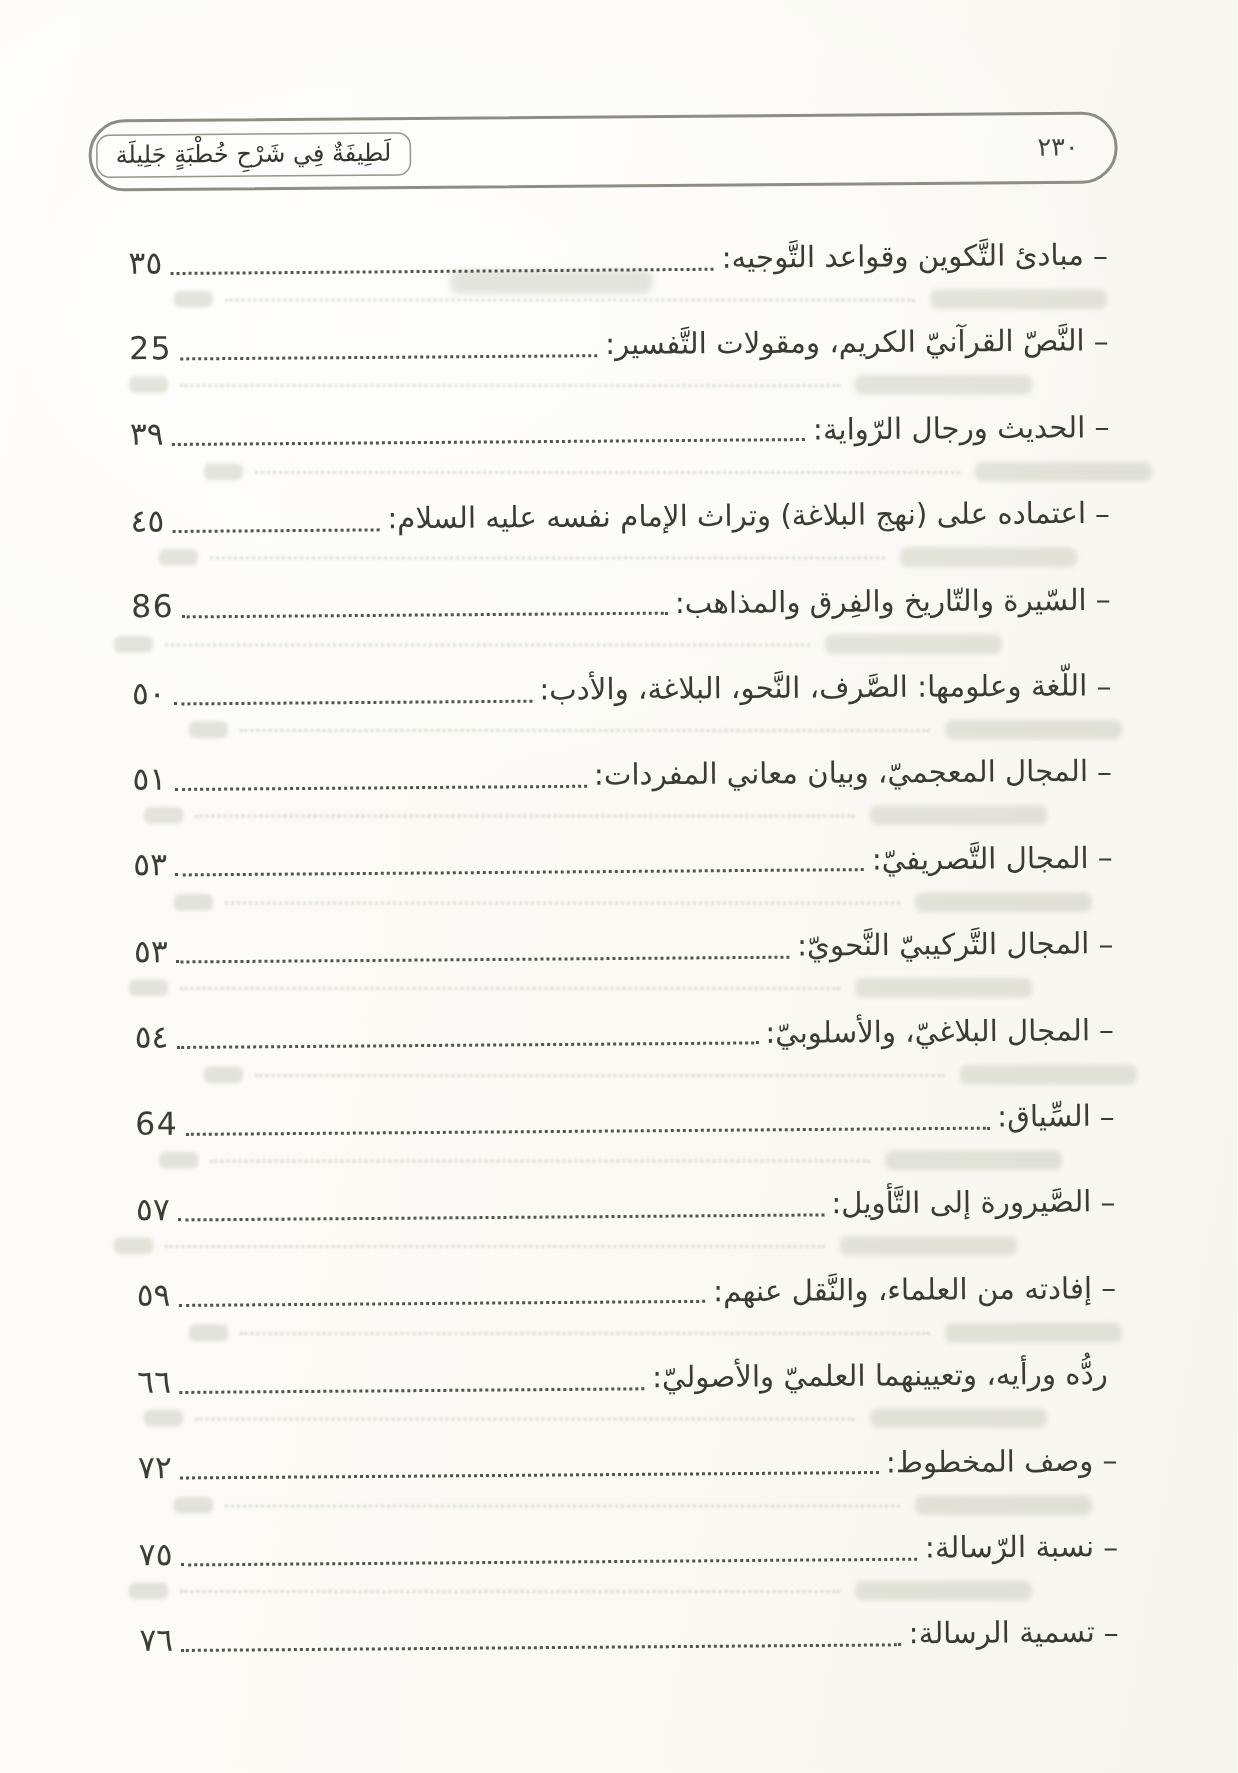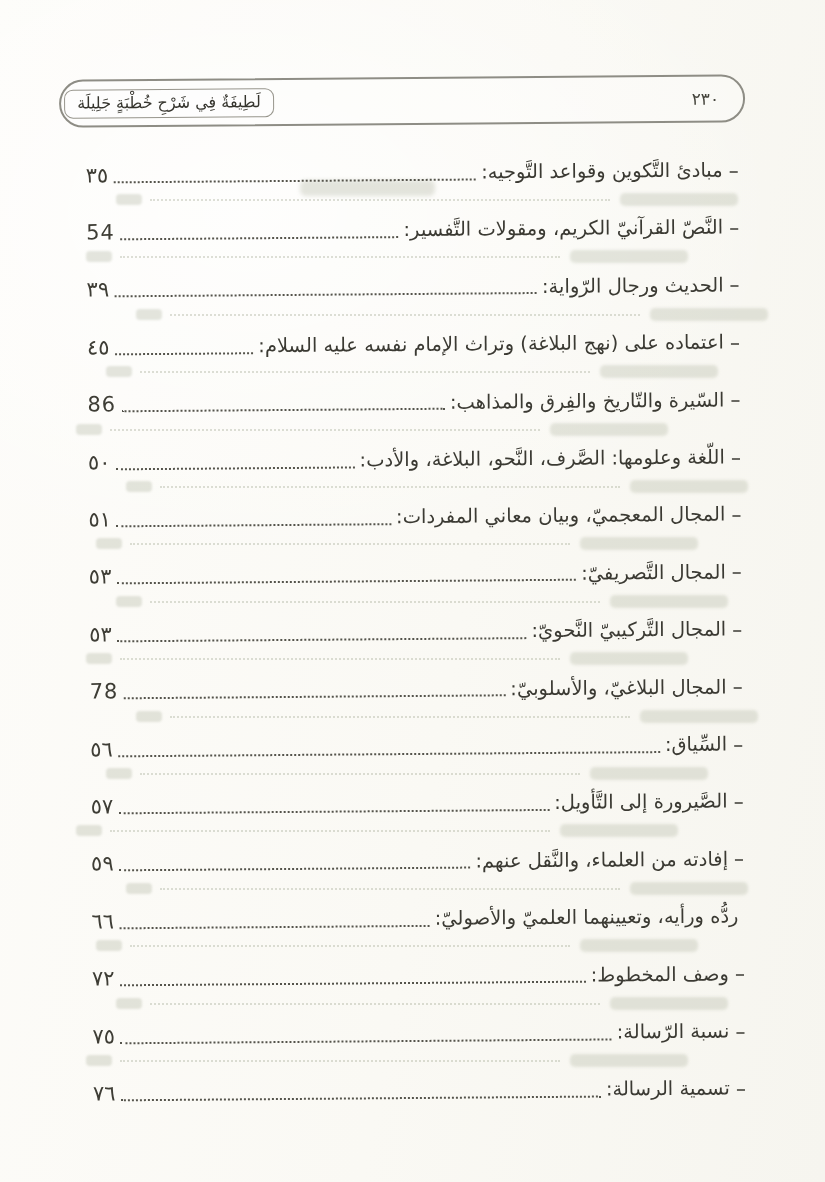--- a/index.html
+++ b/index.html
@@ -117,21 +117,21 @@
     <span class="dash">–</span>
     <span class="label">مبادئ التَّكوين وقواعد التَّوجيه:</span>
     <span class="leader"></span>
     <span class="num">٣٥</span>
   </div>
 
   <div class="row">
     <span class="dash">–</span>
     <span class="label">النَّصّ القرآنيّ الكريم، ومقولات التَّفسير:</span>
     <span class="leader"></span>
-    <span class="num">54</span>
+    <span class="num">25</span>
   </div>
 
   <div class="row">
     <span class="dash">–</span>
     <span class="label">الحديث ورجال الرّواية:</span>
     <span class="leader"></span>
     <span class="num">٣٩</span>
   </div>
 
   <div class="row">
@@ -173,28 +173,28 @@
     <span class="dash">–</span>
     <span class="label">المجال التَّركيبيّ النَّحويّ:</span>
     <span class="leader"></span>
     <span class="num">٥٣</span>
   </div>
 
   <div class="row">
     <span class="dash">–</span>
     <span class="label">المجال البلاغيّ، والأسلوبيّ:</span>
     <span class="leader"></span>
-    <span class="num">78</span>
+    <span class="num">٥٤</span>
   </div>
 
   <div class="row">
     <span class="dash">–</span>
     <span class="label">السِّياق:</span>
     <span class="leader"></span>
-    <span class="num">٥٦</span>
+    <span class="num">64</span>
   </div>
 
   <div class="row">
     <span class="dash">–</span>
     <span class="label">الصَّيرورة إلى التَّأويل:</span>
     <span class="leader"></span>
     <span class="num">٥٧</span>
   </div>
 
   <div class="row">

